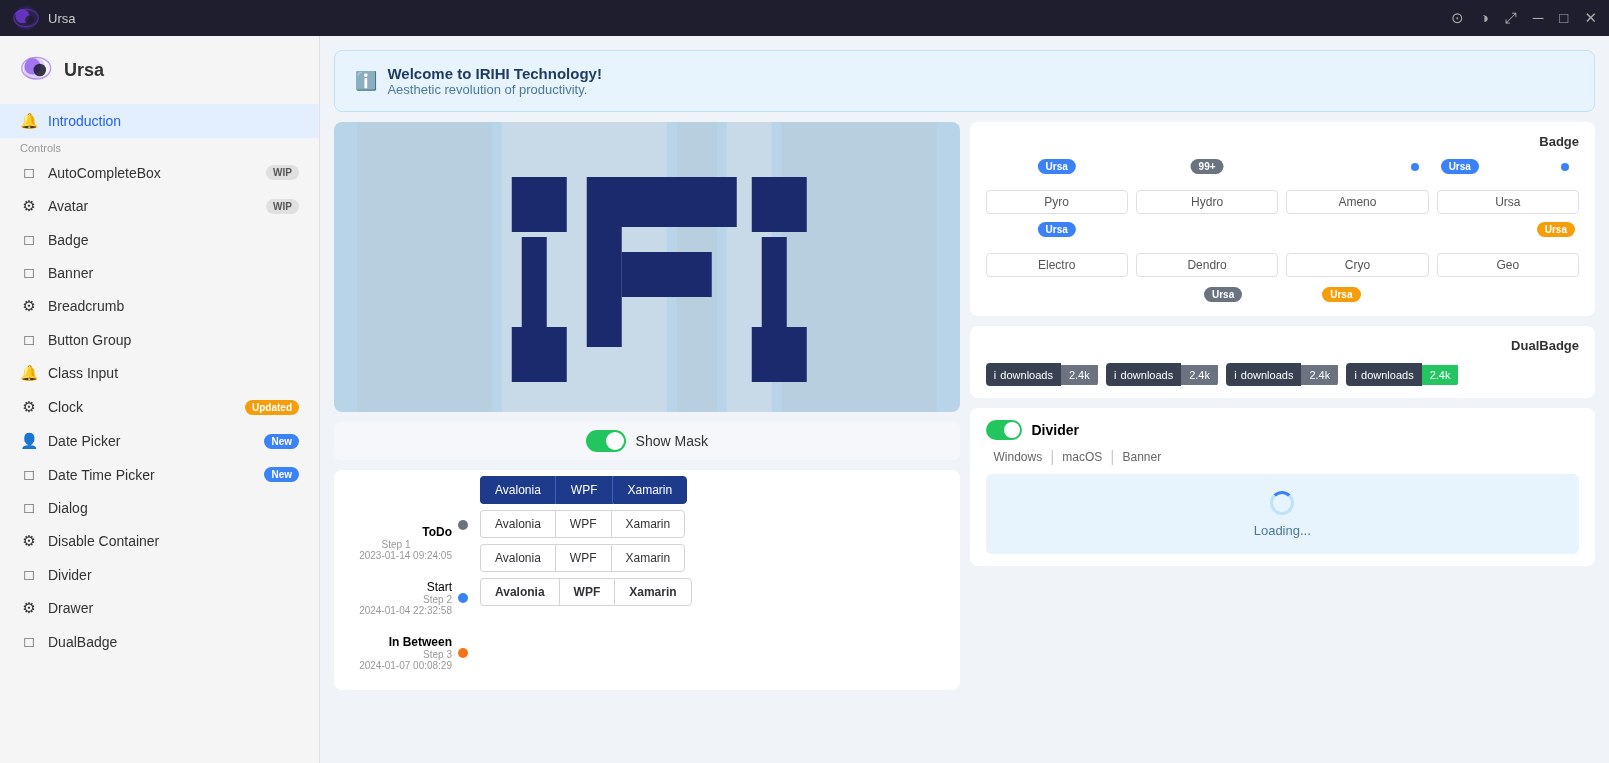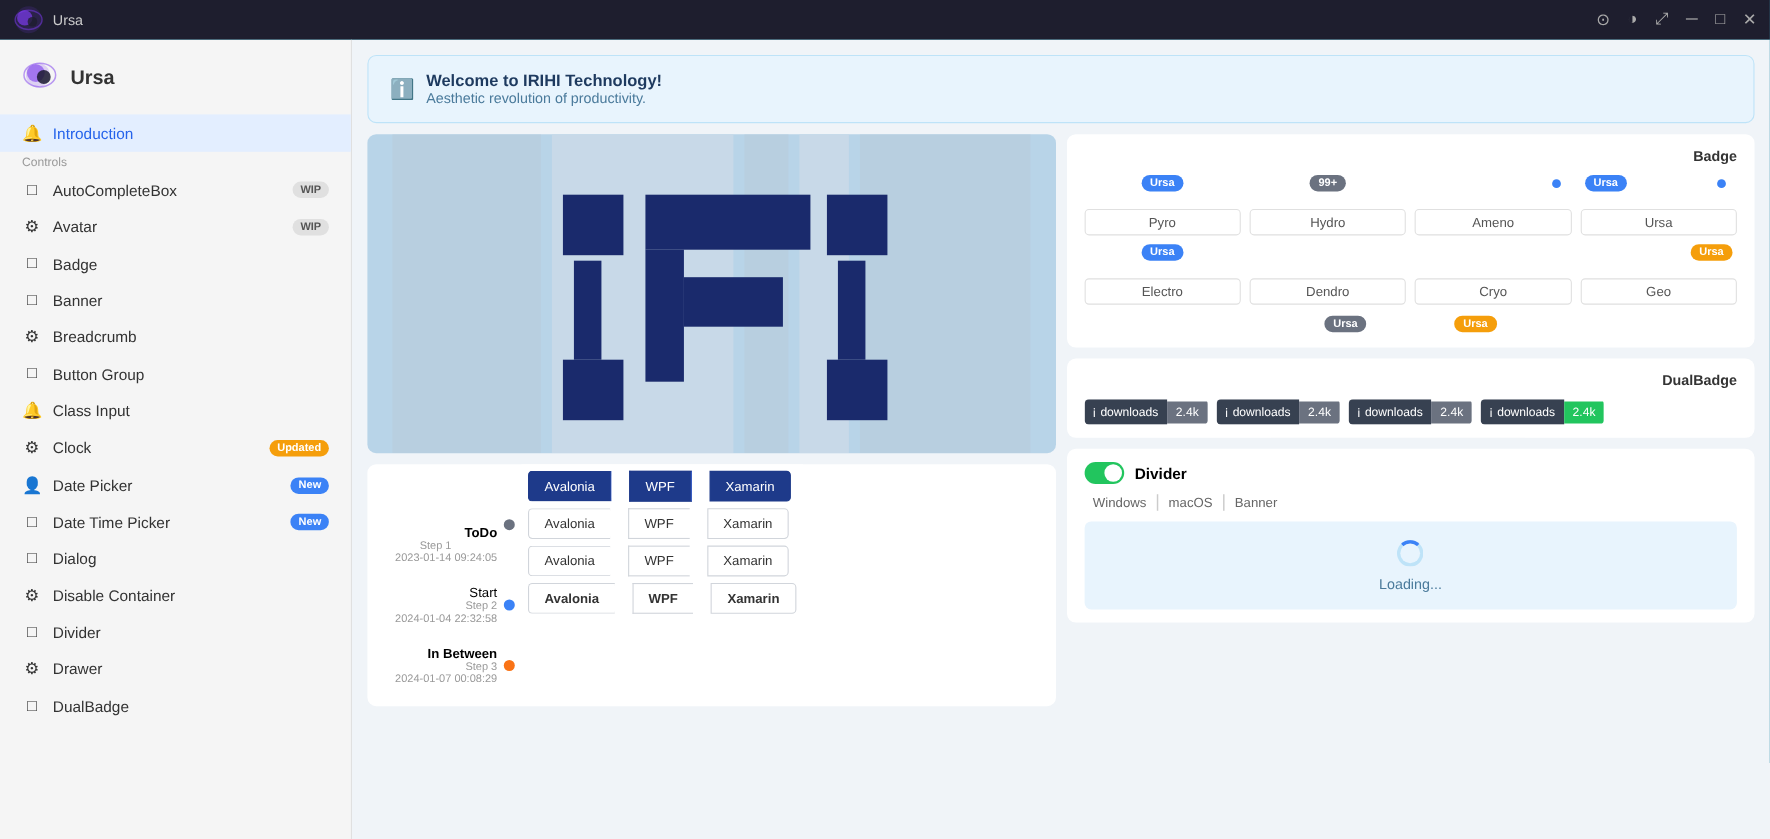--- a/index.html
+++ b/index.html
@@ -175,21 +175,21 @@
     
     .steps-right {
       background: #fff;
       padding: 6px;
       display: flex;
       flex-direction: column;
       gap: 6px;
     }
     .btn-group-row {
       display: flex;
-      gap: 16px;
+      gap: 0;
     }
     .btn-group-btn {
       padding: 6px 14px;
       border: 1px solid #d1d5db;
       background: #fff;
       font-size: 12px;
       cursor: pointer;
       color: #333;
     }
     .btn-group-btn:first-child { border-radius: 4px 0 0 4px; }
@@ -495,20 +495,26 @@
             <rect x="230" y="55" width="150" height="50" fill="#1a2a6c"></rect>
             <rect x="230" y="105" width="35" height="120" fill="#1a2a6c"></rect>
             <rect x="265" y="130" width="90" height="45" fill="#1a2a6c"></rect>
 
             <rect x="395" y="55" width="55" height="55" fill="#1a2a6c"></rect>
             <rect x="405" y="115" width="25" height="90" fill="#1a2a6c"></rect>
             <rect x="395" y="205" width="55" height="55" fill="#1a2a6c"></rect>
           </svg>
         </div>
 
+        <div class="show-mask-row">
+          <div class="toggle-switch">
+            <div class="toggle-knob"></div>
+          </div>
+          <span class="show-mask-label">Show Mask</span>
+        </div>
 
         <div style="display:grid; grid-template-columns: 140px 1fr 1fr; background:#fff; border-radius:8px; overflow:hidden; min-height:220px;">
 
 
           <div style="padding:10px 6px; display:flex; flex-direction:column; justify-content:space-around;">
             <div style="display:flex; align-items:center; gap:6px;">
               <div style="flex:1;">
                 <div style="font-size:12px; font-weight:600; text-align:right;margin-top:35px;">ToDo</div>
                 <div style="font-size:10px; color:#999; text-align:center;">Step 1</div>
                 <div style="font-size:10px; color:#999; text-align:right;">2023-01-14 09:24:05</div>

